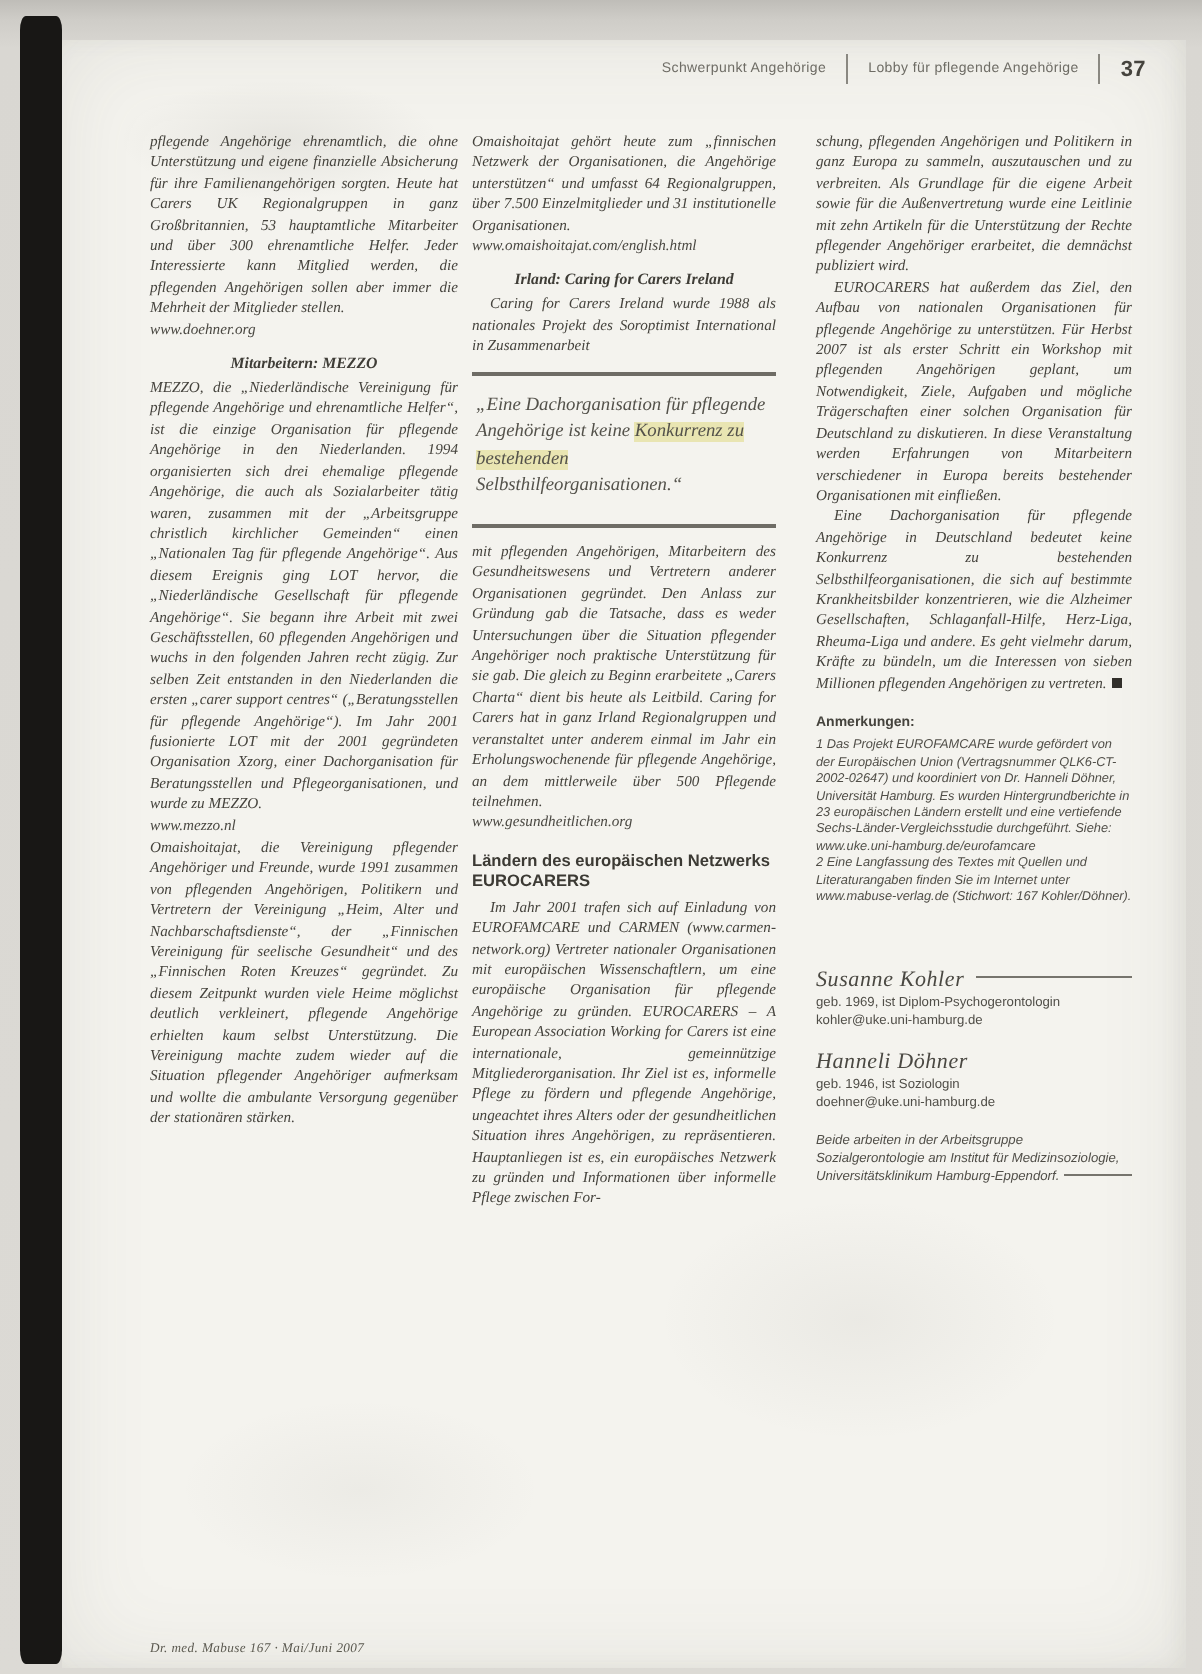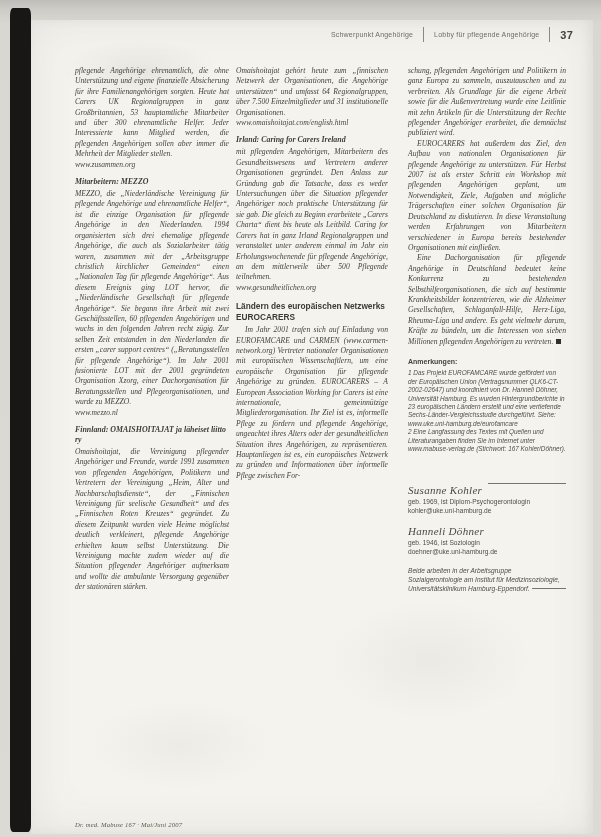--- a/index.html
+++ b/index.html
@@ -41,42 +41,42 @@
     hyphens:auto;-webkit-hyphens:auto;
   }
   .col1{left:75px;width:154px;}
   .col2{left:236px;width:152px;}
   .col3{left:408px;width:158px;}
   .col p{margin:0;text-indent:9px;font-style:italic;}
   .col p.noindent{text-indent:0;}
   .url{font-style:italic;text-align:left;margin:0 0 1px 0;color:#4a4842;}
   .country-head{
     font-style:italic;font-weight:bold;font-size:7.9px;line-height:10px;
-    margin:7px 0 2px 0;text-align:left;color:#3f3d37;
+    margin:7px 0 2px 0;text-align:center;color:#3f3d37;
   }
   .sans-head{
     font-family:"Liberation Sans",sans-serif;font-weight:bold;font-size:8.3px;line-height:10.5px;
     margin:8px 0 3px 0;text-align:left;color:#3c3a34;
   }
   .quote-block{
     margin:7px 0 7px 0;padding:9px 2px 11px 2px;
     border-top:2px solid #6e6c65;border-bottom:2px solid #6e6c65;
     font-style:italic;font-size:9.4px;line-height:13.6px;text-align:left;color:#53514a;
   }
   .hl{background:#e9e5b2;}
   .endmark{display:inline-block;width:5px;height:5px;background:#32302b;margin-left:3px;}
 
   .notes{font-family:"Liberation Sans",sans-serif;font-size:6.4px;line-height:8.4px;text-align:left;color:#504e48;margin-top:2px;}
   .notes-head{font-family:"Liberation Sans",sans-serif;font-weight:bold;font-size:7px;margin:10px 0 2px 0;text-align:left;color:#45433d;}
   .note{margin:0 0 3px 0;}
 
   .authors{margin-top:32px;}
   .author{margin-bottom:11px;}
   .author-name{
-    display:flex;align-items:flex-start;
+    display:flex;align-items:center;
     font-style:italic;font-size:11px;color:#4a4842;letter-spacing:0.3px;
   }
   .author-name .rule{flex:1;border-bottom:1px solid #76746d;margin-left:6px;transform:translateY(-2px);}
   .author-meta{font-family:"Liberation Sans",sans-serif;font-size:6.6px;line-height:8.8px;text-align:left;color:#504e48;margin-top:2px;}
   .joint-note{
     font-family:"Liberation Sans",sans-serif;font-style:italic;
     font-size:6.6px;line-height:8.8px;text-align:left;color:#504e48;margin-top:9px;
   }
   .joint-note .rule{display:inline-block;width:34px;border-bottom:1px solid #76746d;transform:translateY(-2px);}
 
@@ -99,33 +99,36 @@
   <div class="runhead">
     <span>Schwerpunkt Angehörige</span>
     <span class="sep"></span>
     <span>Lobby für pflegende Angehörige</span>
     <span class="sep"></span>
     <span class="pagenum">37</span>
   </div>
 
   <div class="col col1">
     <p class="noindent">pflegende Angehörige ehrenamtlich, die ohne Unterstützung und eigene finanzielle Absicherung für ihre Familienangehörigen sorgten. Heute hat Carers UK Regionalgruppen in ganz Großbritannien, 53 hauptamtliche Mitarbeiter und über 300 ehrenamtliche Helfer. Jeder Interessierte kann Mitglied werden, die pflegenden Angehörigen sollen aber immer die Mehrheit der Mitglieder stellen.</p>
-    <div class="url">www.zusammen.org</div>
+    <div class="url">www.doehner.org</div>
     <div class="country-head">Mitarbeitern: MEZZO</div>
     <p class="noindent">MEZZO, die „Niederländische Vereinigung für pflegende Angehörige und ehrenamtliche Helfer“, ist die einzige Organisation für pflegende Angehörige in den Niederlanden. 1994 organisierten sich drei ehemalige pflegende Angehörige, die auch als Sozialarbeiter tätig waren, zusammen mit der „Arbeitsgruppe christlich kirchlicher Gemeinden“ einen „Nationalen Tag für pflegende Angehörige“. Aus diesem Ereignis ging LOT hervor, die „Niederländische Gesellschaft für pflegende Angehörige“. Sie begann ihre Arbeit mit zwei Geschäftsstellen, 60 pflegenden Angehörigen und wuchs in den folgenden Jahren recht zügig. Zur selben Zeit entstanden in den Niederlanden die ersten „carer support centres“ („Beratungsstellen für pflegende Angehörige“). Im Jahr 2001 fusionierte LOT mit der 2001 gegründeten Organisation Xzorg, einer Dachorganisation für Beratungsstellen und Pflegeorganisationen, und wurde zu MEZZO.</p>
     <div class="url">www.mezzo.nl</div>
-    <div class="country-head">Finnland: OMAISHOITAJAT ja läheiset liitto ry</div>
     <p class="noindent">Omaishoitajat, die Vereinigung pflegender Angehöriger und Freunde, wurde 1991 zusammen von pflegenden Angehörigen, Politikern und Vertretern der Vereinigung „Heim, Alter und Nachbarschaftsdienste“, der „Finnischen Vereinigung für seelische Gesundheit“ und des „Finnischen Roten Kreuzes“ gegründet. Zu diesem Zeitpunkt wurden viele Heime möglichst deutlich verkleinert, pflegende Angehörige erhielten kaum selbst Unterstützung. Die Vereinigung machte zudem wieder auf die Situation pflegender Angehöriger aufmerksam und wollte die ambulante Versorgung gegenüber der stationären stärken.</p>
   </div>
 
   <div class="col col2">
     <p class="noindent">Omaishoitajat gehört heute zum „finnischen Netzwerk der Organisationen, die Angehörige unterstützen“ und umfasst 64 Regionalgruppen, über 7.500 Einzelmitglieder und 31 institutionelle Organisationen.</p>
     <div class="url">www.omaishoitajat.com/english.html</div>
     <div class="country-head">Irland: Caring for Carers Ireland</div>
+    <p>Caring for Carers Ireland wurde 1988 als nationales Projekt des Soroptimist International in Zusammenarbeit</p>
 
+    <div class="quote-block">
+      <span>„Eine Dachorganisation für pflegende Angehörige ist keine </span><span class="hl">Konkurrenz zu bestehenden</span><span> Selbsthilfeorganisationen.“</span>
+    </div>
 
     <p class="noindent">mit pflegenden Angehörigen, Mitarbeitern des Gesundheitswesens und Vertretern anderer Organisationen gegründet. Den Anlass zur Gründung gab die Tatsache, dass es weder Untersuchungen über die Situation pflegender Angehöriger noch praktische Unterstützung für sie gab. Die gleich zu Beginn erarbeitete „Carers Charta“ dient bis heute als Leitbild. Caring for Carers hat in ganz Irland Regionalgruppen und veranstaltet unter anderem einmal im Jahr ein Erholungswochenende für pflegende Angehörige, an dem mittlerweile über 500 Pflegende teilnehmen.</p>
     <div class="url">www.gesundheitlichen.org</div>
     <div class="sans-head">Ländern des europäischen Netzwerks EUROCARERS</div>
     <p>Im Jahr 2001 trafen sich auf Einladung von EUROFAMCARE und CARMEN (www.carmen-network.org) Vertreter nationaler Organisationen mit europäischen Wissenschaftlern, um eine europäische Organisation für pflegende Angehörige zu gründen. EUROCARERS – A European Association Working for Carers ist eine internationale, gemeinnützige Mitgliederorganisation. Ihr Ziel ist es, informelle Pflege zu fördern und pflegende Angehörige, ungeachtet ihres Alters oder der gesundheitlichen Situation ihres Angehörigen, zu repräsentieren. Hauptanliegen ist es, ein europäisches Netzwerk zu gründen und Informationen über informelle Pflege zwischen For-</p>
   </div>
 
   <div class="col col3">
     <p class="noindent">schung, pflegenden Angehörigen und Politikern in ganz Europa zu sammeln, auszutauschen und zu verbreiten. Als Grundlage für die eigene Arbeit sowie für die Außenvertretung wurde eine Leitlinie mit zehn Artikeln für die Unterstützung der Rechte pflegender Angehöriger erarbeitet, die demnächst publiziert wird.</p>
     <p>EUROCARERS hat außerdem das Ziel, den Aufbau von nationalen Organisationen für pflegende Angehörige zu unterstützen. Für Herbst 2007 ist als erster Schritt ein Workshop mit pflegenden Angehörigen geplant, um Notwendigkeit, Ziele, Aufgaben und mögliche Trägerschaften einer solchen Organisation für Deutschland zu diskutieren. In diese Veranstaltung werden Erfahrungen von Mitarbeitern verschiedener in Europa bereits bestehender Organisationen mit einfließen.</p>

